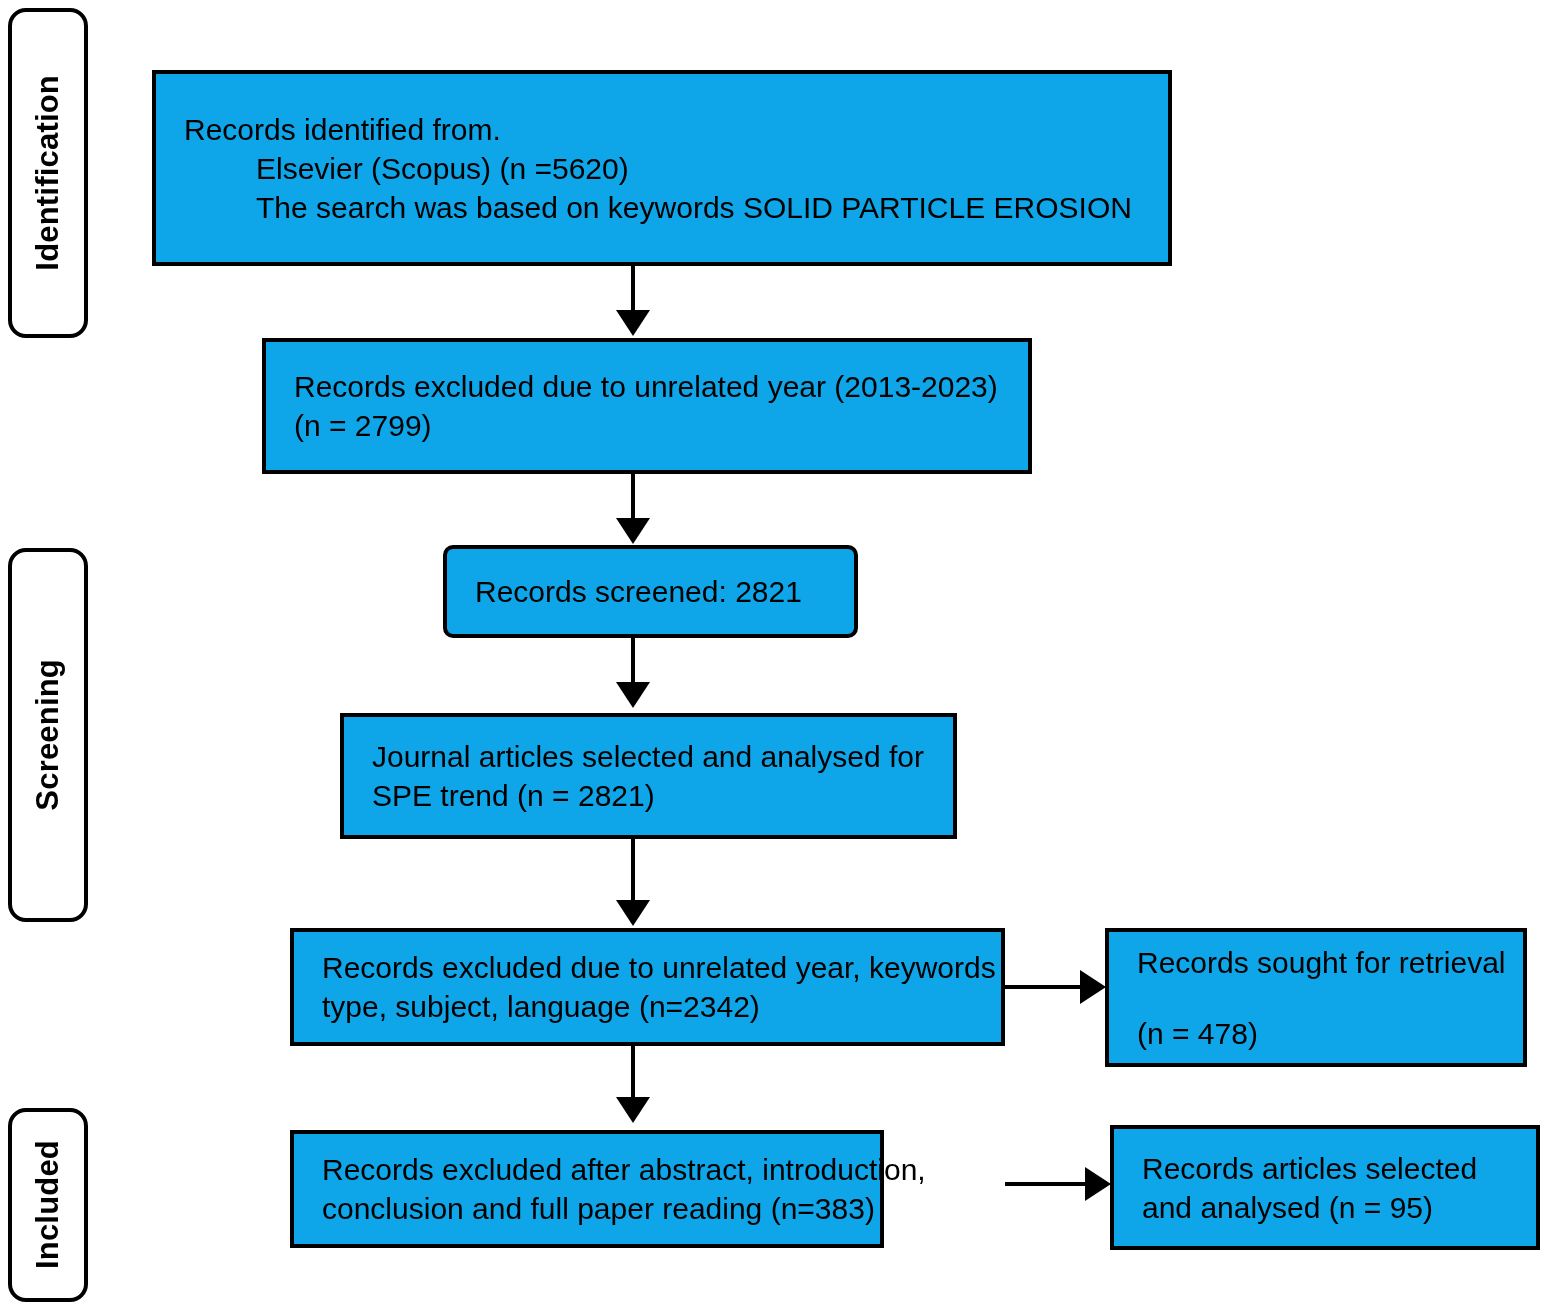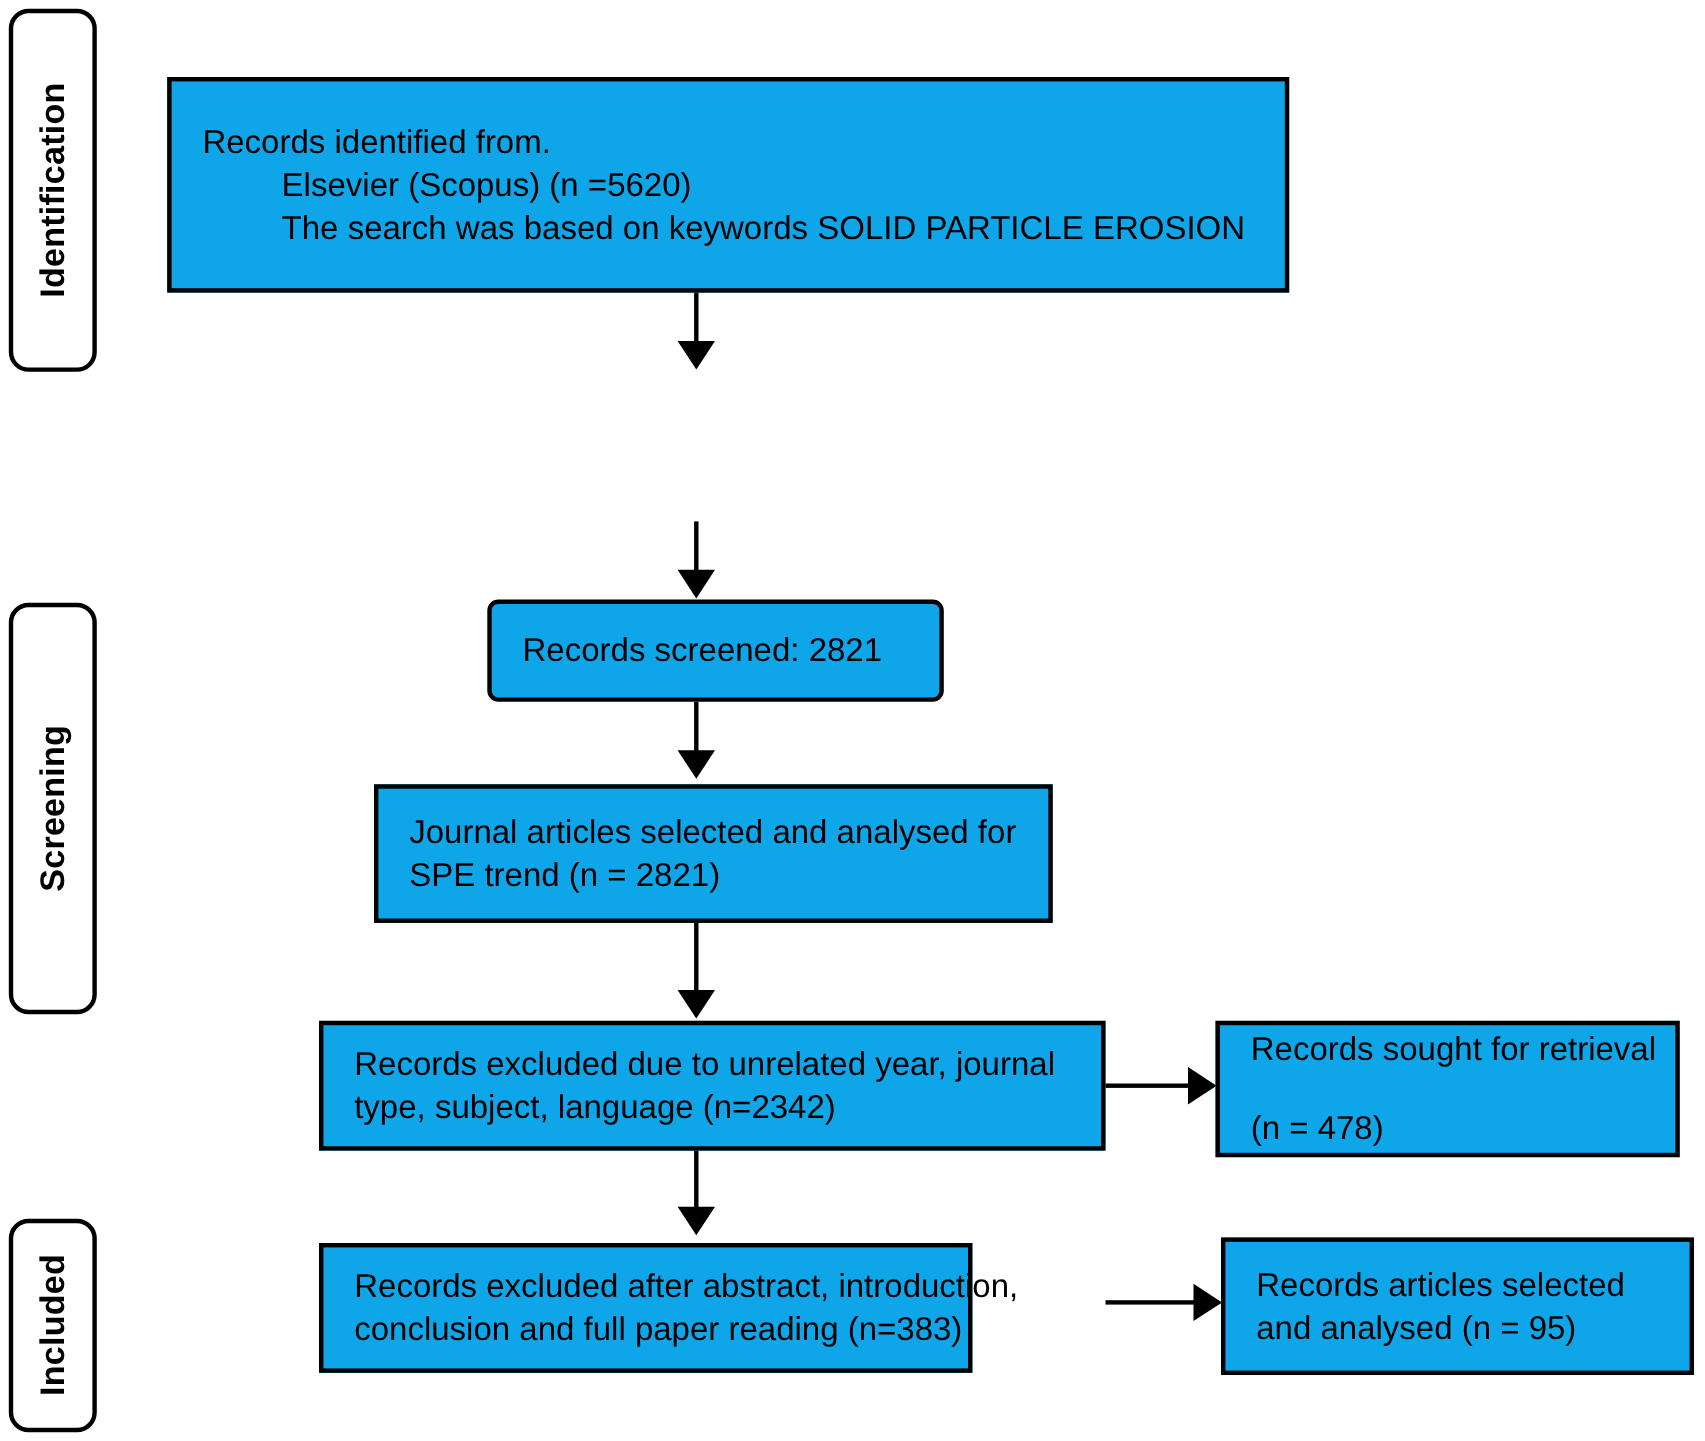--- a/index.html
+++ b/index.html
@@ -111,48 +111,52 @@
 
   <div class="node indent-block" style="left:152px; top:70px; width:1020px; height:196px;">
     <div class="line">Records identified from.</div>
     <div class="line lvl1">Elsevier (Scopus) (n =5620)</div>
     <div class="line lvl1">The search was based on keywords SOLID PARTICLE EROSION</div>
   </div>
 
   <div class="v-line" style="left:631px; top:266px; width:4px; height:46px;"></div>
   <div class="arrow-down" style="left:616px; top:310px;"></div>
 
+  <div class="node" style="left:262px; top:338px; width:770px; height:136px;">
+    <div class="line">Records excluded due to unrelated year (2013-2023)</div>
+    <div class="line">(n = 2799)</div>
+  </div>
 
   <div class="v-line" style="left:631px; top:474px; width:4px; height:46px;"></div>
   <div class="arrow-down" style="left:616px; top:518px;"></div>
 
   <div class="node" style="left:443px; top:545px; width:415px; height:93px;border-radius:10px;">
     <div class="line">Records screened: 2821</div>
   </div>
 
   <div class="v-line" style="left:631px; top:638px; width:4px; height:45px;"></div>
   <div class="arrow-down" style="left:616px; top:682px;"></div>
 
   <div class="node" style="left:340px; top:713px; width:617px; height:126px;">
     <div class="line">Journal articles selected and analysed for</div>
     <div class="line">SPE trend (n = 2821)</div>
   </div>
 
   <div class="v-line" style="left:631px; top:839px; width:4px; height:63px;"></div>
   <div class="arrow-down" style="left:616px; top:900px;"></div>
 
   <div class="node" style="left:290px; top:928px; width:715px; height:118px;">
-    <div class="line">Records excluded due to unrelated year, journal</div>
+    <div class="line">Records excluded due to unrelated year, keywords</div>
     <div class="line">type, subject, language (n=2342)</div>
   </div>
 
   <div class="h-line" style="left:1005px; top:985px; width:78px; height:4px;"></div>
   <div class="arrow-right" style="left:1080px; top:970px;"></div>
 
-  <div class="node" style="left:1105px; top:928px; width:422px; height:124px;gap:32px;">
+  <div class="node" style="left:1105px; top:928px; width:422px; height:139px;gap:32px;">
     <div class="line">Records sought for retrieval</div>
     <div class="line">(n = 478)</div>
   </div>
 
   <div class="v-line" style="left:631px; top:1046px; width:4px; height:53px;"></div>
   <div class="arrow-down" style="left:616px; top:1097px;"></div>
 
   <div class="node" style="left:290px; top:1130px; width:594px; height:118px;">
     <div class="line">Records excluded after abstract, introduction,</div>
     <div class="line">conclusion and full paper reading (n=383)</div>

